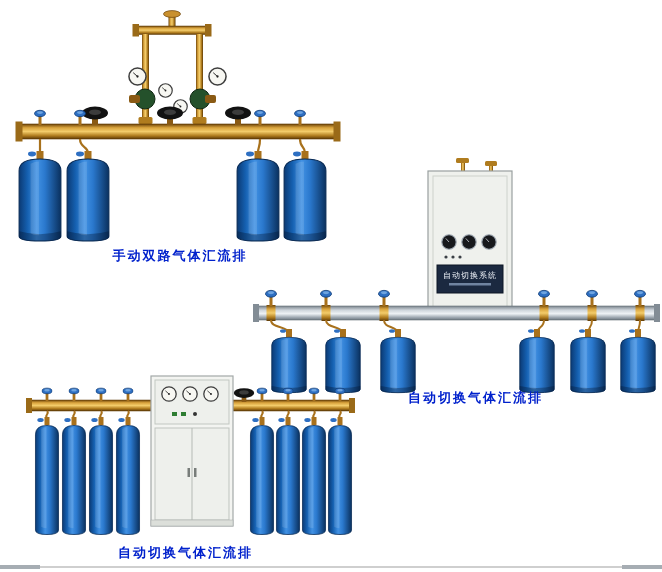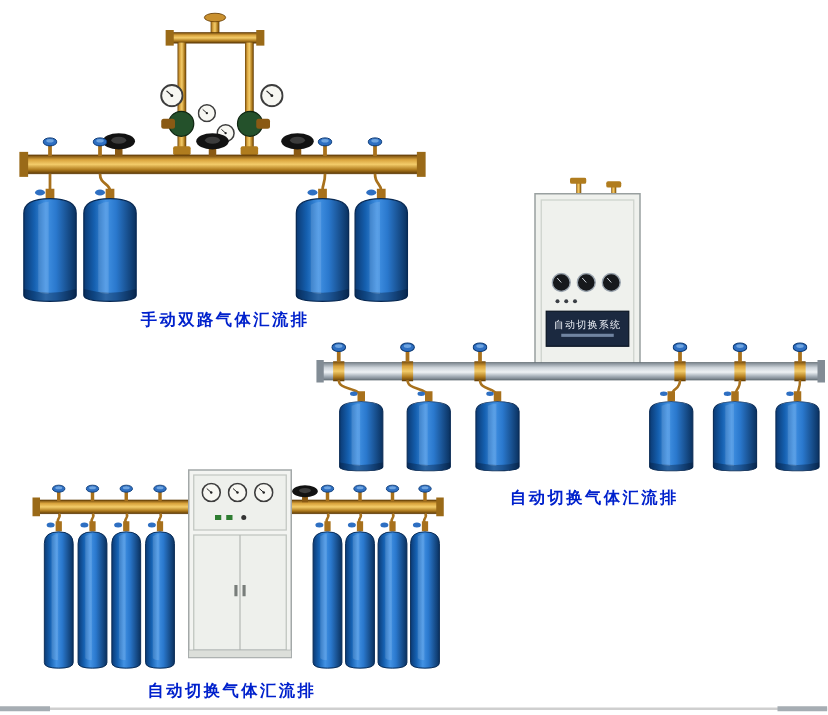--- a/index.html
+++ b/index.html
@@ -138,21 +138,21 @@
         <rect x="289.5" y="145" width="7" height="9" fill="#a8711c"></rect>
           <ellipse cx="285" cy="148" rx="4" ry="2.4" fill="#2e6fc2"></ellipse>
       </g>
       <use href="#cyl" x="5" y="151" width="46" height="86"></use>
       <use href="#cyl" x="53" y="151" width="46" height="86"></use>
       <use href="#cyl" x="223" y="151" width="46" height="86"></use>
       <use href="#cyl" x="270" y="151" width="46" height="86"></use>
     </svg>
   </figure>
 
-  <figure class="product" style="left:253px;top:142px;width:409px;height:240px">
+  <figure class="product" style="left:253px;top:158px;width:409px;height:240px">
     <svg viewBox="0 0 409 240" xmlns="http://www.w3.org/2000/svg">
       <g>
         <rect x="208" y="2" width="4" height="12" fill="url(#brassH)"></rect>
         <rect x="203" y="0" width="13" height="5" rx="1.5" fill="#b07c1e"></rect>
         <rect x="236" y="6" width="4" height="8" fill="url(#brassH)"></rect>
         <rect x="232" y="3" width="12" height="5" rx="1.5" fill="#b07c1e"></rect>
       </g>
       <g>
         <rect x="175" y="13" width="84" height="147" fill="#eff1ed" stroke="#99a0a0" stroke-width="1.2"></rect>
         <rect x="180" y="18" width="74" height="137" fill="none" stroke="#cdd2cc" stroke-width="1"></rect>

